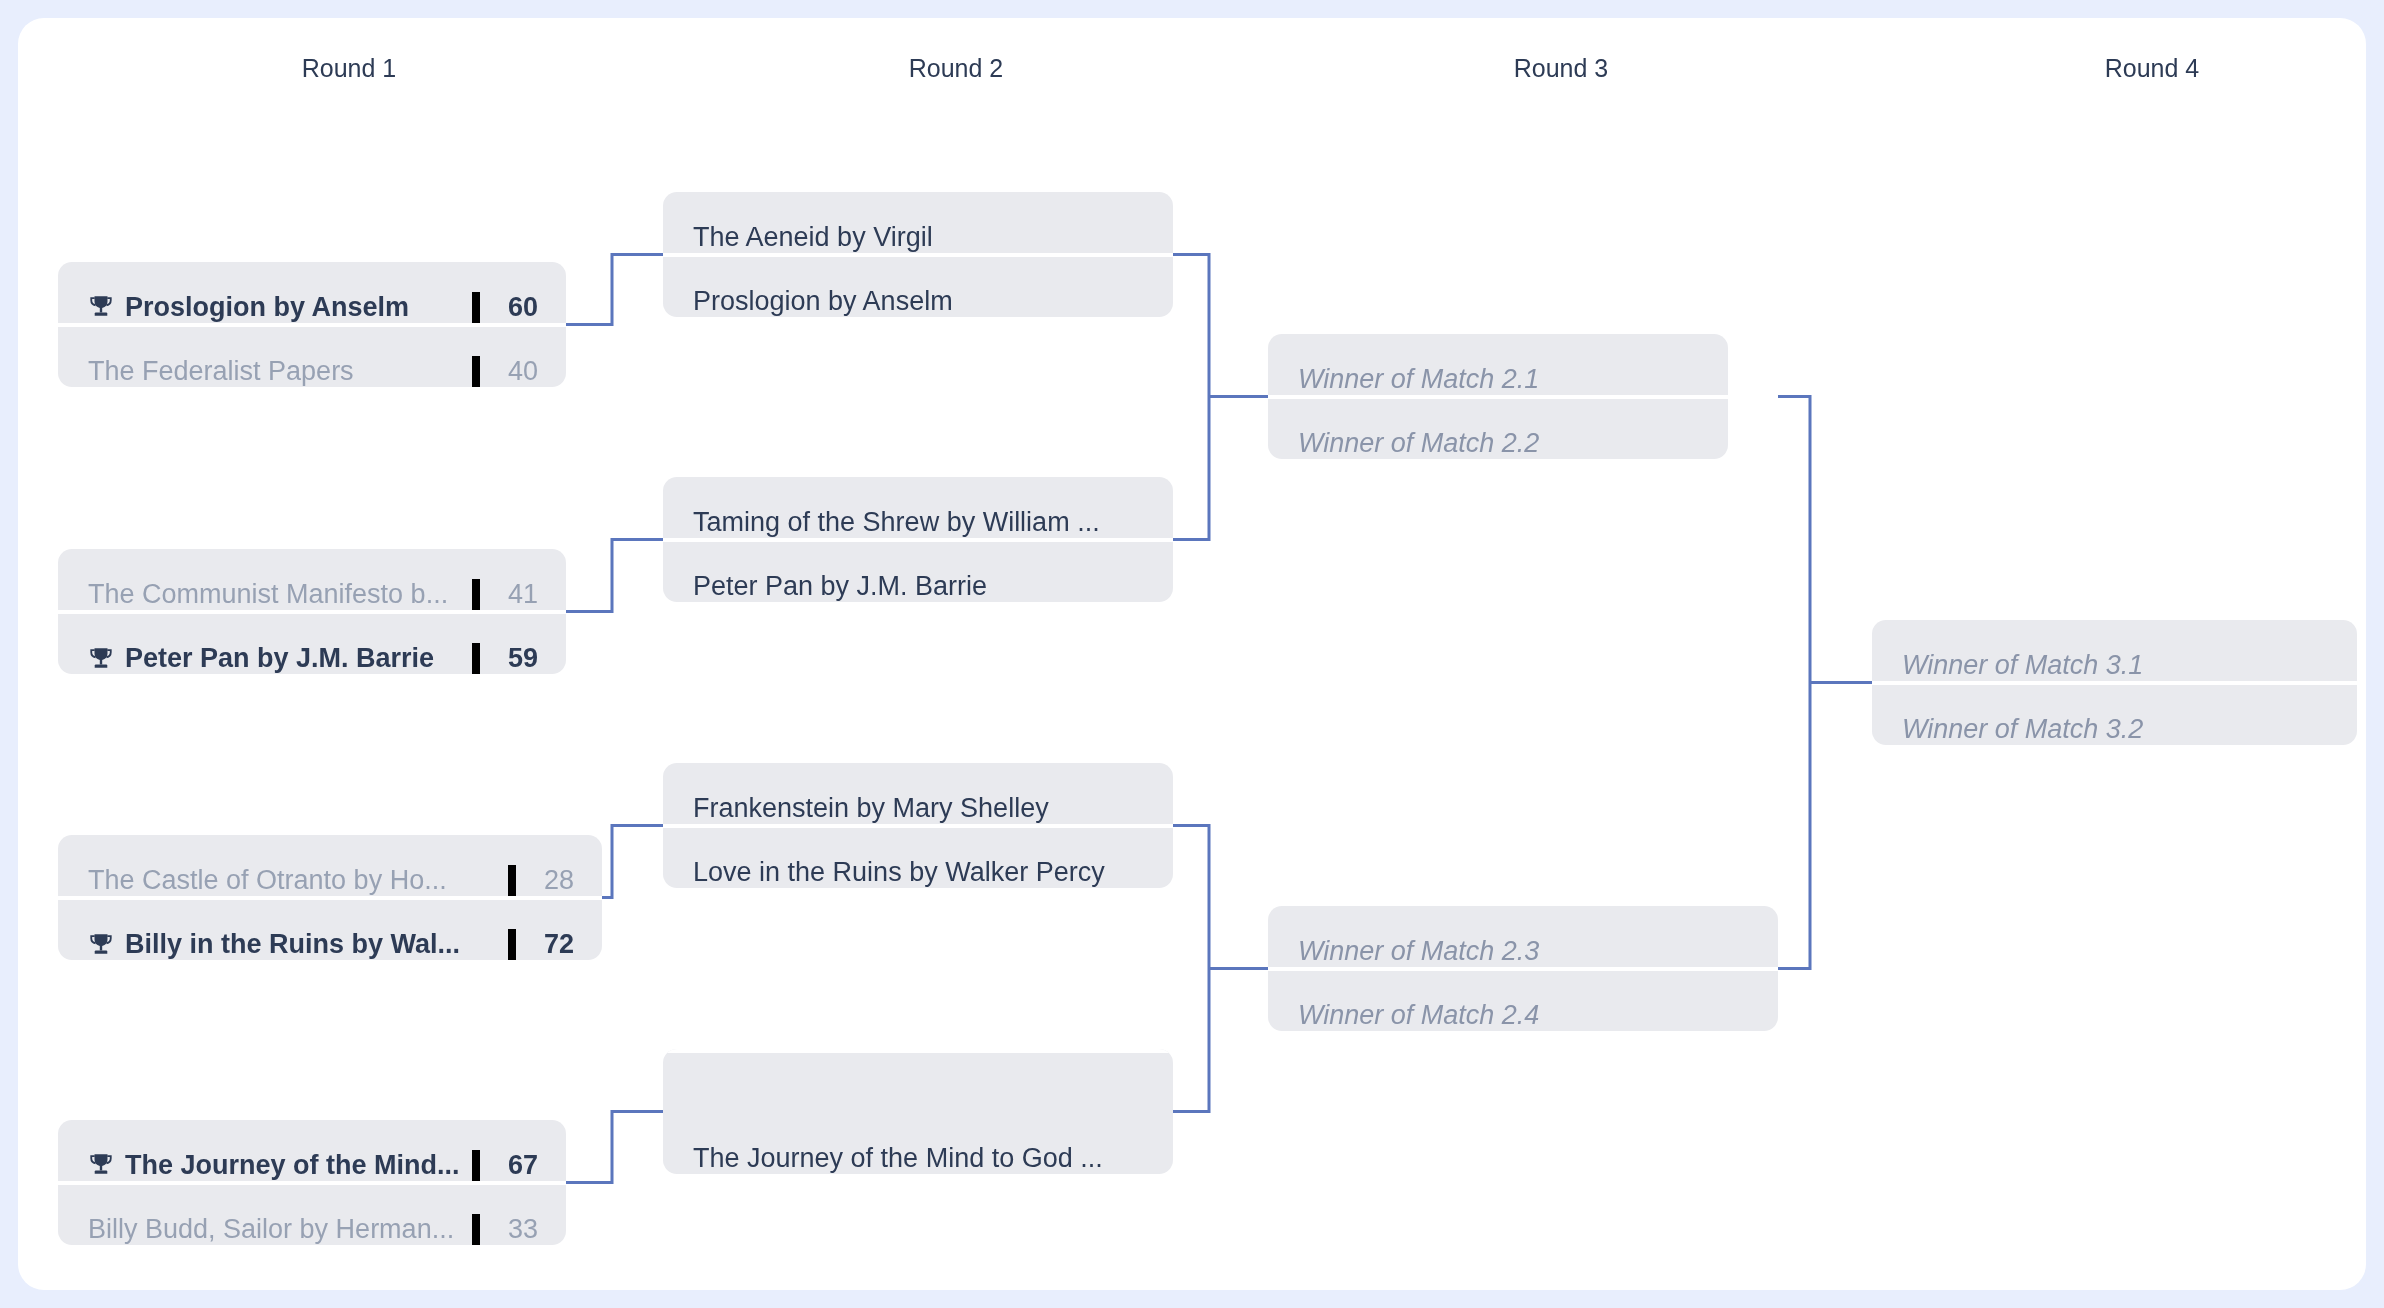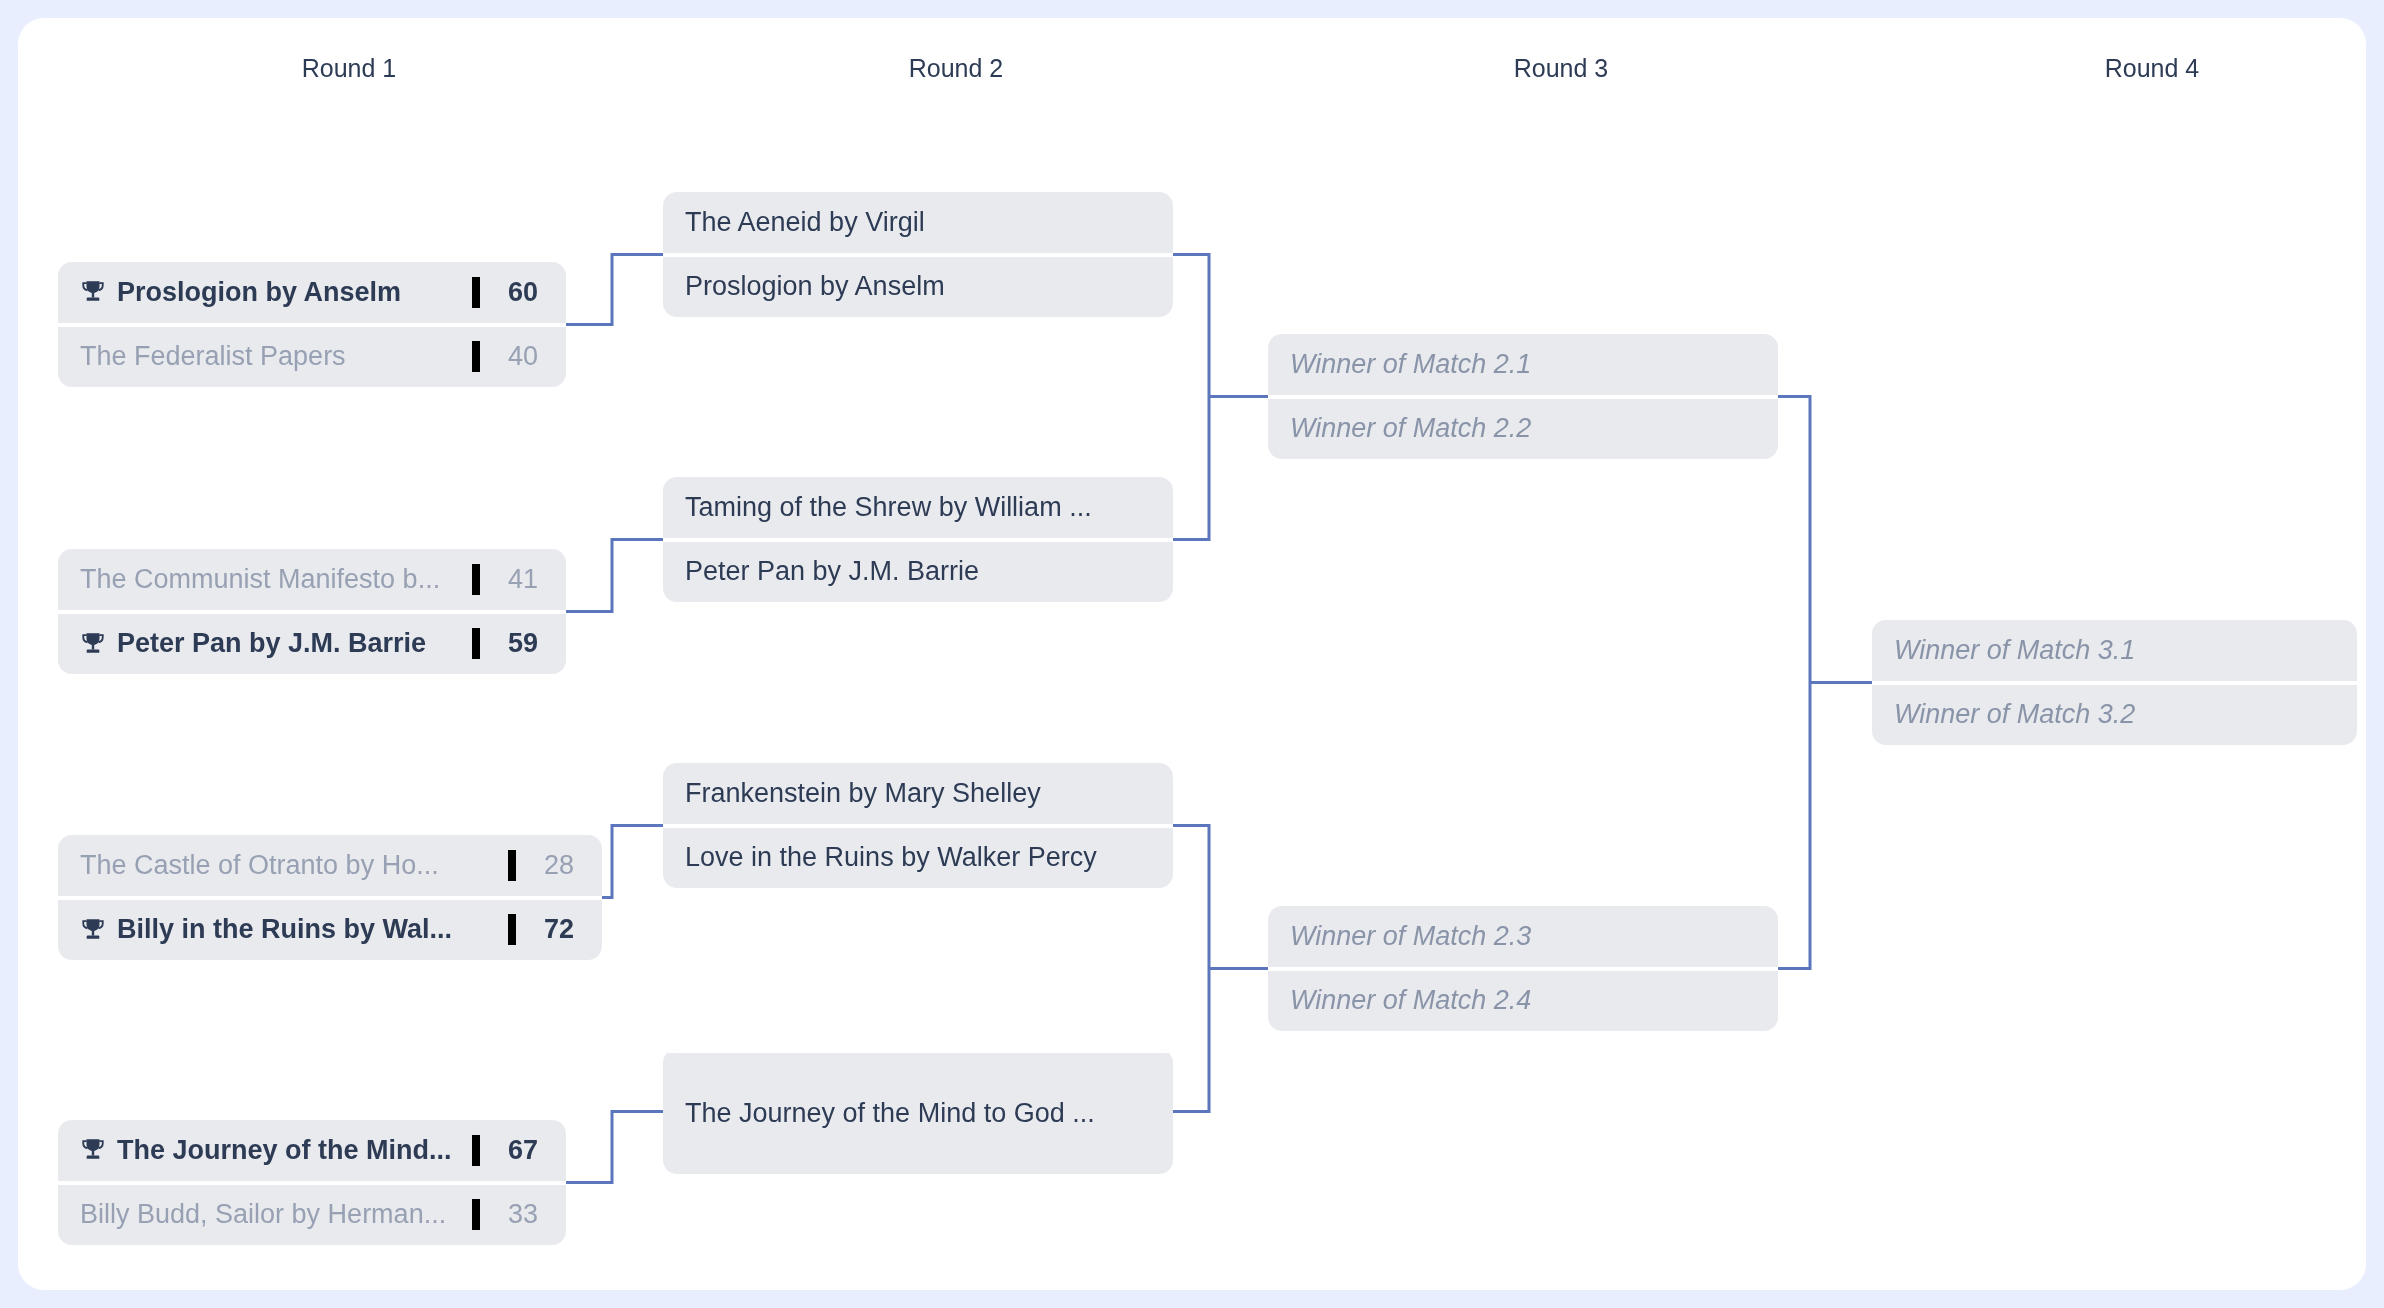--- a/index.html
+++ b/index.html
@@ -44,22 +44,23 @@
     height: 125px;
     background: var(--row-background, #e9eaee);
     border-radius: 14px;
     overflow: hidden;
     display: flex;
     flex-direction: column;
   }
   .slot {
     flex: 1;
     display: flex;
-    align-items: center;
+    align-items: flex-end;
     min-width: 0;
+    margin-left: 8px;
   }
   .hdiv {
     height: 4px;
     background: #ffffff;
     flex: none;
   }
   .name-cell {
     flex: 1;
     display: flex;
     align-items: center;
@@ -252,21 +253,21 @@
 
   <div class="match" style="left:663px;top:1049px;width:510px">
     <div class="hdiv"></div>
     <div class="slot">
       <div class="name-cell">
           <span class="name">The Journey of the Mind to God ...</span>
         </div>
     </div>
   </div>
 
-  <div class="match" style="left:1268px;top:334px;width:510px">
+  <div class="match" style="left:1268px;top:334px;width:460px">
     <div class="slot placeholder">
       <div class="name-cell">
           <span class="name">Winner of Match 2.1</span>
         </div>
     </div>
     <div class="hdiv"></div>
     <div class="slot placeholder">
       <div class="name-cell">
           <span class="name">Winner of Match 2.2</span>
         </div>

